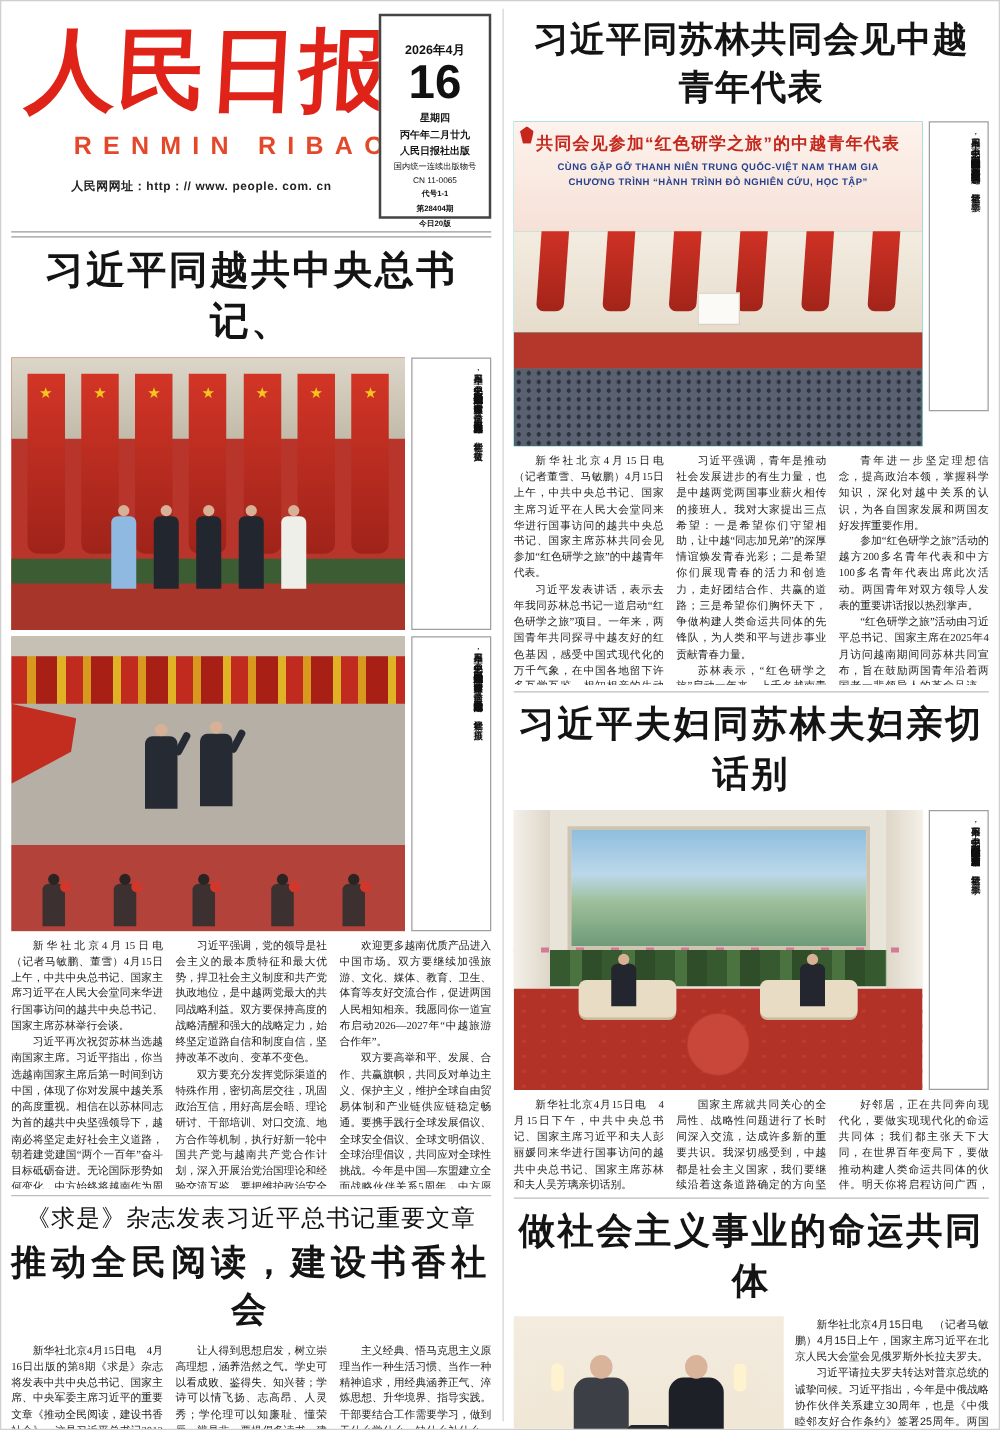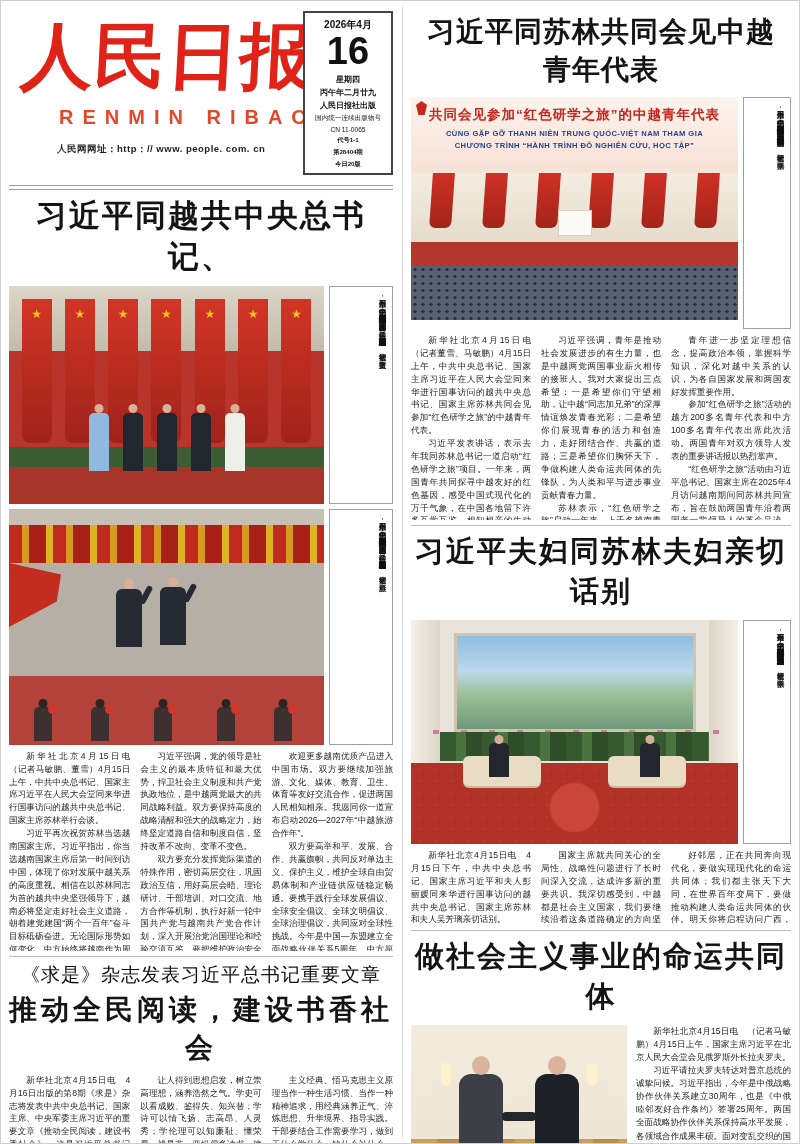--- a/index.html
+++ b/index.html
@@ -10,41 +10,41 @@
   .col-right { flex:1; border-left:1px solid #d4d4d4; padding-left:8px; }
 
   
   .mast { position:relative; height:176px; }
   .mast-title { font-family:"DejaVu Serif", serif; font-weight:900; color:#df2318;
                 font-size:72px; letter-spacing:1px; line-height:1.35;
                 transform:skewX(-3deg); display:inline-block; margin-left:12px; }
   .mast-sub { color:#e4482a; font-size:20px; font-weight:bold; letter-spacing:9px; margin:2px 0 0 50px; }
   .mast-web { color:#222; font-size:9.5px; letter-spacing:.5px; margin:14px 0 0 48px; font-weight:bold; }
   .datebox { position:absolute; top:4px; right:0; width:90px; height:164px; border:2px solid #444;
-             padding:5px 2px 3px; text-align:center; color:#111; background:#fff; }
+             padding:20px 2px 3px; text-align:center; color:#111; background:#fff; }
   .db-ym { font-size:10px; font-weight:bold; }
   .db-day { font-size:38px; font-weight:bold; line-height:1.05; }
   .db-s { font-size:8px; font-weight:bold; margin-top:2px; }
   .db-xs { font-size:6.6px; margin-top:3px; }
   .db-xxs { font-size:6.2px; margin-top:3px; font-weight:bold; }
   .header-rule { height:5px; border-top:1px solid #9a9a9a; border-bottom:1px solid #9a9a9a; margin:2px 0 6px; }
 
   
   .hl { font-weight:900; color:#141414; text-align:center; font-family:"Liberation Sans", sans-serif; }
   .hl-a1 { font-size:31px; letter-spacing:2px; line-height:1.32; margin:4px 0 8px; }
   .hl-a1 .l2 { letter-spacing:7px; }
   .hl-a2 { font-size:28px; letter-spacing:1px; margin:6px 12px 8px; }
   .hl-a3 { font-size:29px; letter-spacing:2px; margin:6px 0 8px; }
   .hl-a4 { font-size:29px; letter-spacing:2px; margin:6px 0 8px; }
   .kicker { font-size:19px; font-weight:400; letter-spacing:1px; text-align:center; color:#111; }
   .hl-a5 { font-size:28px; letter-spacing:4px; margin:3px 0 7px; }
   .rule { border-top:1px solid #bdbdbd; margin:5px 0; }
 
   
-  .cols { display:flex; gap:10px; overflow:hidden; }
+  .cols { display:flex; gap:10px; overflow:hidden;font-family:Liberation Serif, serif; }
   .cols .c { flex:1; min-width:0; }
   .cols p { font-size:8.6px; line-height:1.5; text-align:justify; text-indent:2em; color:#1d1d1d; }
   .h200 { height:201px; } .h185 { height:186px; } .h76 { height:76px; } .h150 { height:150px; }
 
   
   .photorow { display:flex; gap:5px; margin-bottom:5px; }
   .vcap { writing-mode:vertical-rl; font-size:7.6px; line-height:1.62; color:#111;
           border:1px solid #9f9f9f; padding:7px 4px; text-align:justify; background:#fff; }
   .photo { position:relative; overflow:hidden; flex:1; }
 
@@ -79,21 +79,21 @@
   .p2-leader::after { content:""; position:absolute; top:-4px; right:-7px; width:6px; height:20px;
                       background:#262a33; transform:rotate(28deg); border-radius:3px; }
   .p2-bottom { position:absolute; bottom:0; left:0; right:0; height:29%; background:#b2423a; }
   .kid { position:absolute; bottom:4px; width:18px; height:34px; background:#3c3130; border-radius:5px 5px 0 0; }
   .kid::before { content:""; position:absolute; top:-8px; left:50%; transform:translateX(-50%);
                  width:9px; height:9px; border-radius:50%; background:#2c2422; }
   .kid::after { content:""; position:absolute; top:-2px; right:-5px; width:9px; height:9px;
                 border-radius:50%; background:#d1372b; }
 
   
-  .pa { height:223px; background:#14b8a6; }
+  .pa { height:260px; background:#14b8a6; }
   .pa-banner { position:absolute; top:0; left:0; right:0; height:34%; text-align:center;
                background:linear-gradient(180deg,#fdf3ed,#f6e1d7); padding-top:9px; }
   .pa-line1 { color:#c5271d; font-weight:900; font-size:13.5px; letter-spacing:1px; }
   .pa-line2 { color:#27418f; font-weight:bold; font-size:7.6px; margin-top:5px; letter-spacing:.4px; }
   .pa-line3 { color:#27418f; font-weight:bold; font-size:7.6px; margin-top:3px; letter-spacing:.4px; }
   .pa-logo { position:absolute; top:4px; left:5px; width:11px; height:14px; background:#c5271d;
              clip-path:polygon(50% 0,100% 28%,78% 100%,22% 100%,0 28%); }
   .pa-stage { position:absolute; top:34%; left:0; right:0; height:31%;
               background:linear-gradient(180deg,#f3ece0,#e6dccc); }
   .pa-sflags { position:absolute; top:0; left:6%; right:6%; height:100%; display:flex;

